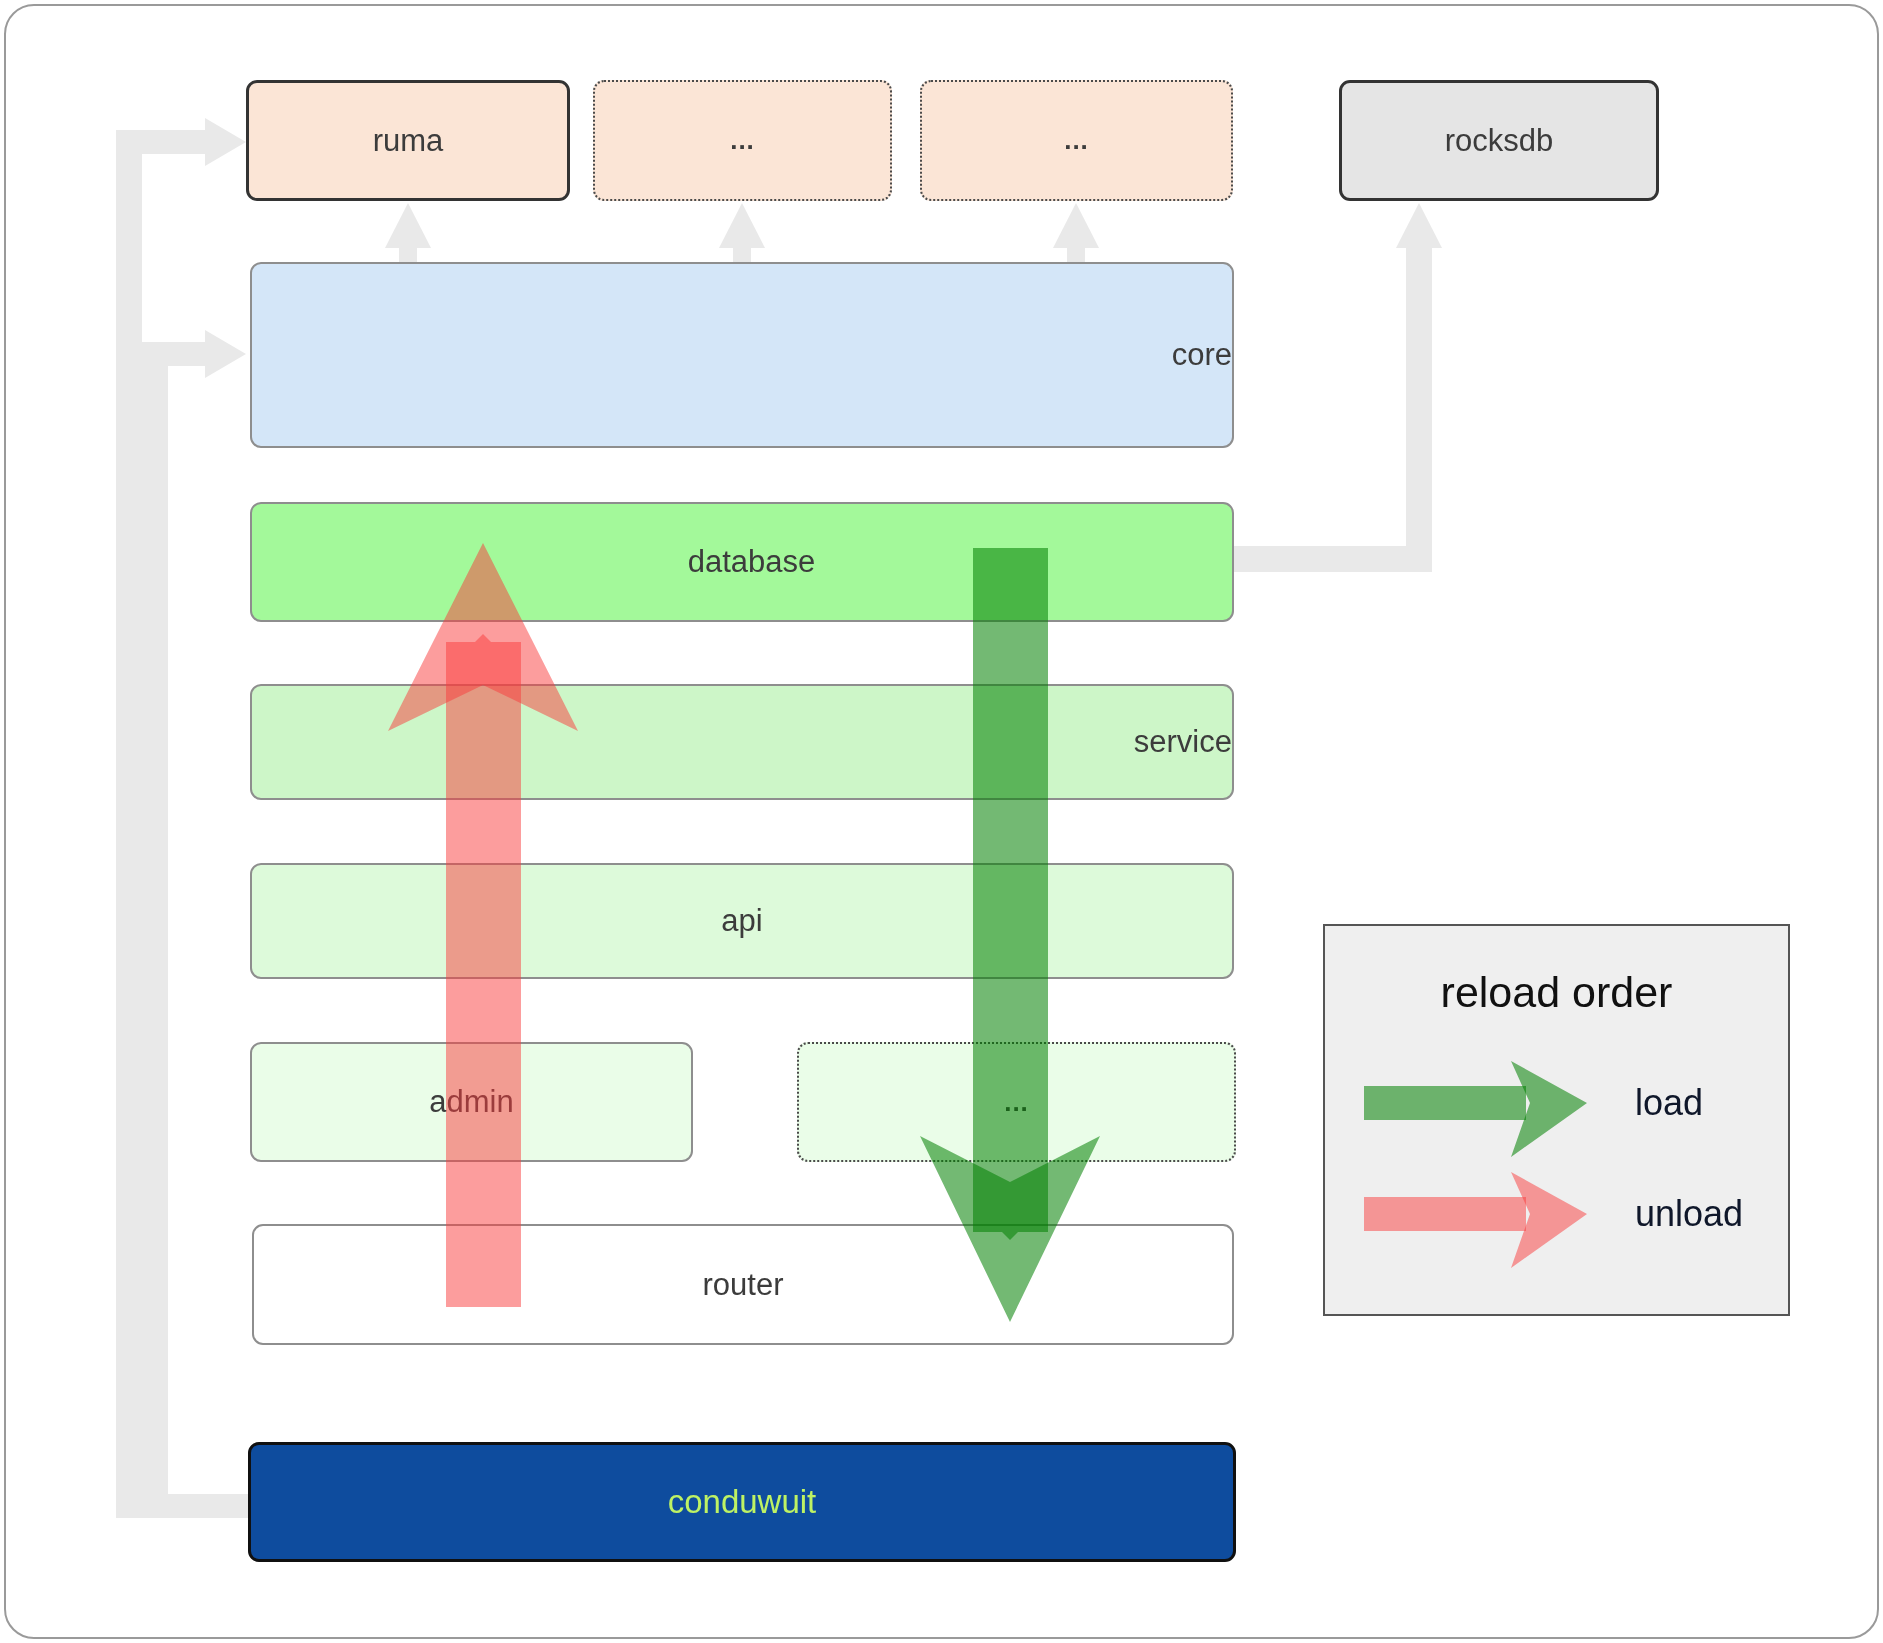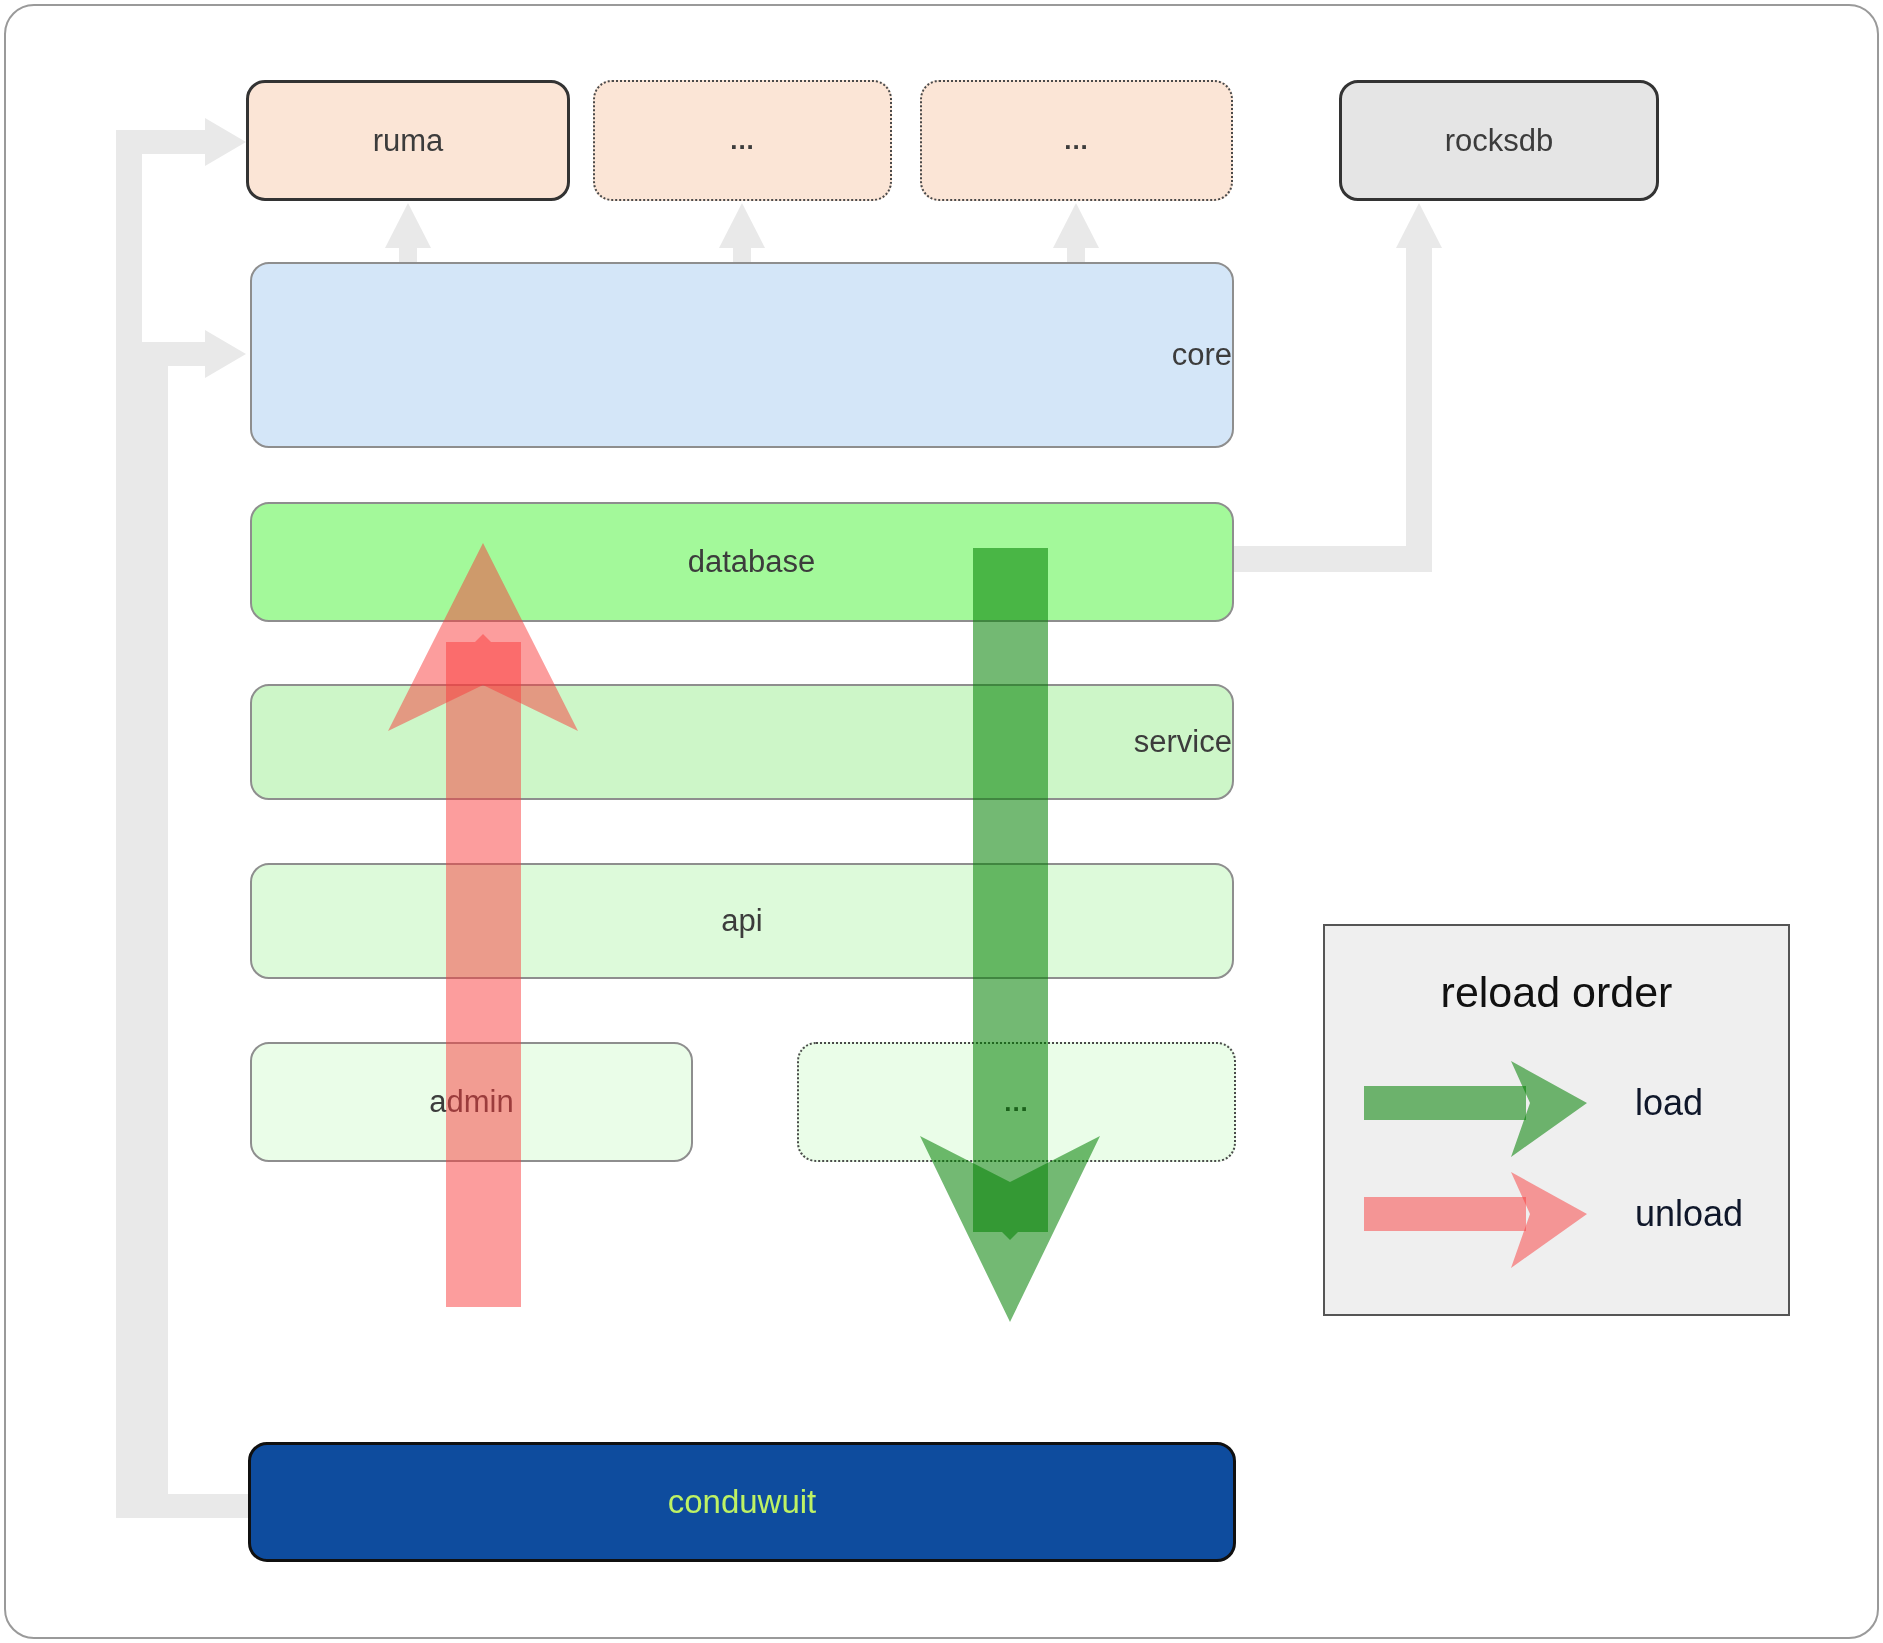--- a/index.html
+++ b/index.html
@@ -6,21 +6,21 @@
   .canvas{
     position:relative;width:1883px;height:1643px;background:#ffffff;
     font-family:"Liberation Sans",sans-serif;overflow:hidden;
   }
   .frame{
     position:absolute;left:4px;top:4px;right:4px;bottom:4px;
     border:2px solid #9a9a9a;border-radius:30px;pointer-events:none;
   }
   
   .node{
-    position:absolute;box-sizing:border-box;border-radius:19px;
+    position:absolute;box-sizing:border-box;border-radius:11px;
     display:flex;align-items:center;justify-content:center;
     font-size:31px;color:#3c3c3c;z-index:2;
   }
   .gray-border{border:2px solid #8e8e8e;}
   .dark-border{border:3px solid #333333;}
   .dotted-border{border:2px dotted #4a4a4a;}
   .dots-label{font-weight:700;font-size:26px;letter-spacing:1px;}
   
   .n-ruma    {left:246px; top:80px;   width:324px; height:121px; background:#fbe5d6;}
   .n-dep1    {left:593px; top:80px;   width:299px; height:121px; background:#fbe5d6;}
@@ -136,20 +136,23 @@
   </div>
   <div class="node gray-border n-api">
     <span>api</span>
   </div>
   <div class="node gray-border n-admin">
     <span>admin</span>
   </div>
   <div class="node dotted-border n-admdots">
     <span class="dots-label">...</span>
   </div>
+  <div class="node gray-border n-router">
+    <span>router</span>
+  </div>
   <div class="node n-conduwuit">
     <span>conduwuit</span>
   </div>
 
   <div class="flow red red-shaft"></div>
   <div class="flow red red-head"></div>
   <div class="flow green green-shaft"></div>
   <div class="flow green green-head"></div>
 
   <div class="legend">

